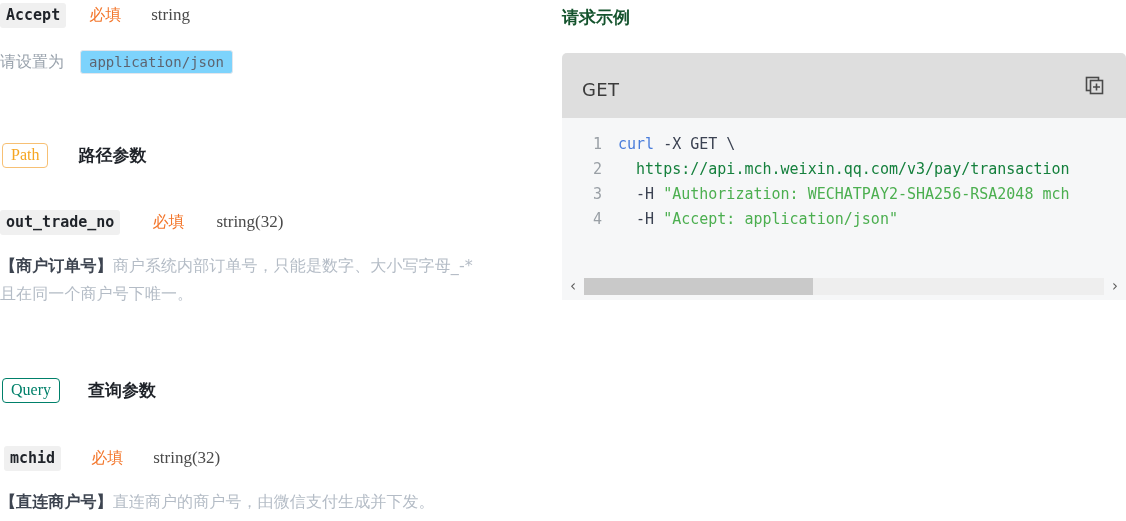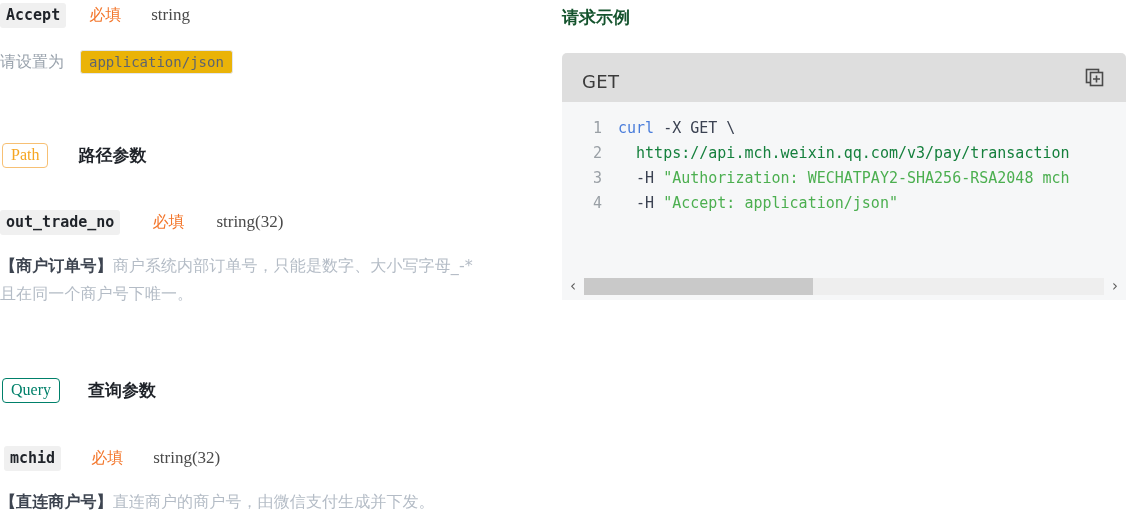--- a/index.html
+++ b/index.html
@@ -66,21 +66,21 @@
     font-size: 16px;
     color: #9aa3ad;
     white-space: nowrap;
   }
   .tag-box {
     display: inline-block;
     font-family: "DejaVu Sans Mono", monospace;
     font-size: 14px;
     color: #5d6470;
     border: 1px solid #e3e6ec;
-    background: #eab308;
+    background: #7dd3fc;
     border-radius: 3px;
     padding: 3px 8px;
     white-space: nowrap;
     text-align: right;
   }
 
   .section-head { display: flex; align-items: center; }
   .badge {
     font-family: "Liberation Serif", serif;
     font-size: 16px;
@@ -135,21 +135,21 @@
   }
   .code-card {
     position: absolute; left: 2px; top: 53px;
     width: 564px; height: 247px;
     border-radius: 5px 5px 0 0;
     overflow: hidden;
     background: #f6f7f8;
   }
   .code-header {
     position: relative;
-    height: 49px;
+    height: 65px;
     background: #dedede;
     display: flex; align-items: center;
     padding: 8px 14px 0 20px;
   }
   .method-label {
     font-family: "DejaVu Sans", sans-serif;
     font-size: 18px;
     color: #3b3b3b;
     letter-spacing: 0.3px;
   }

